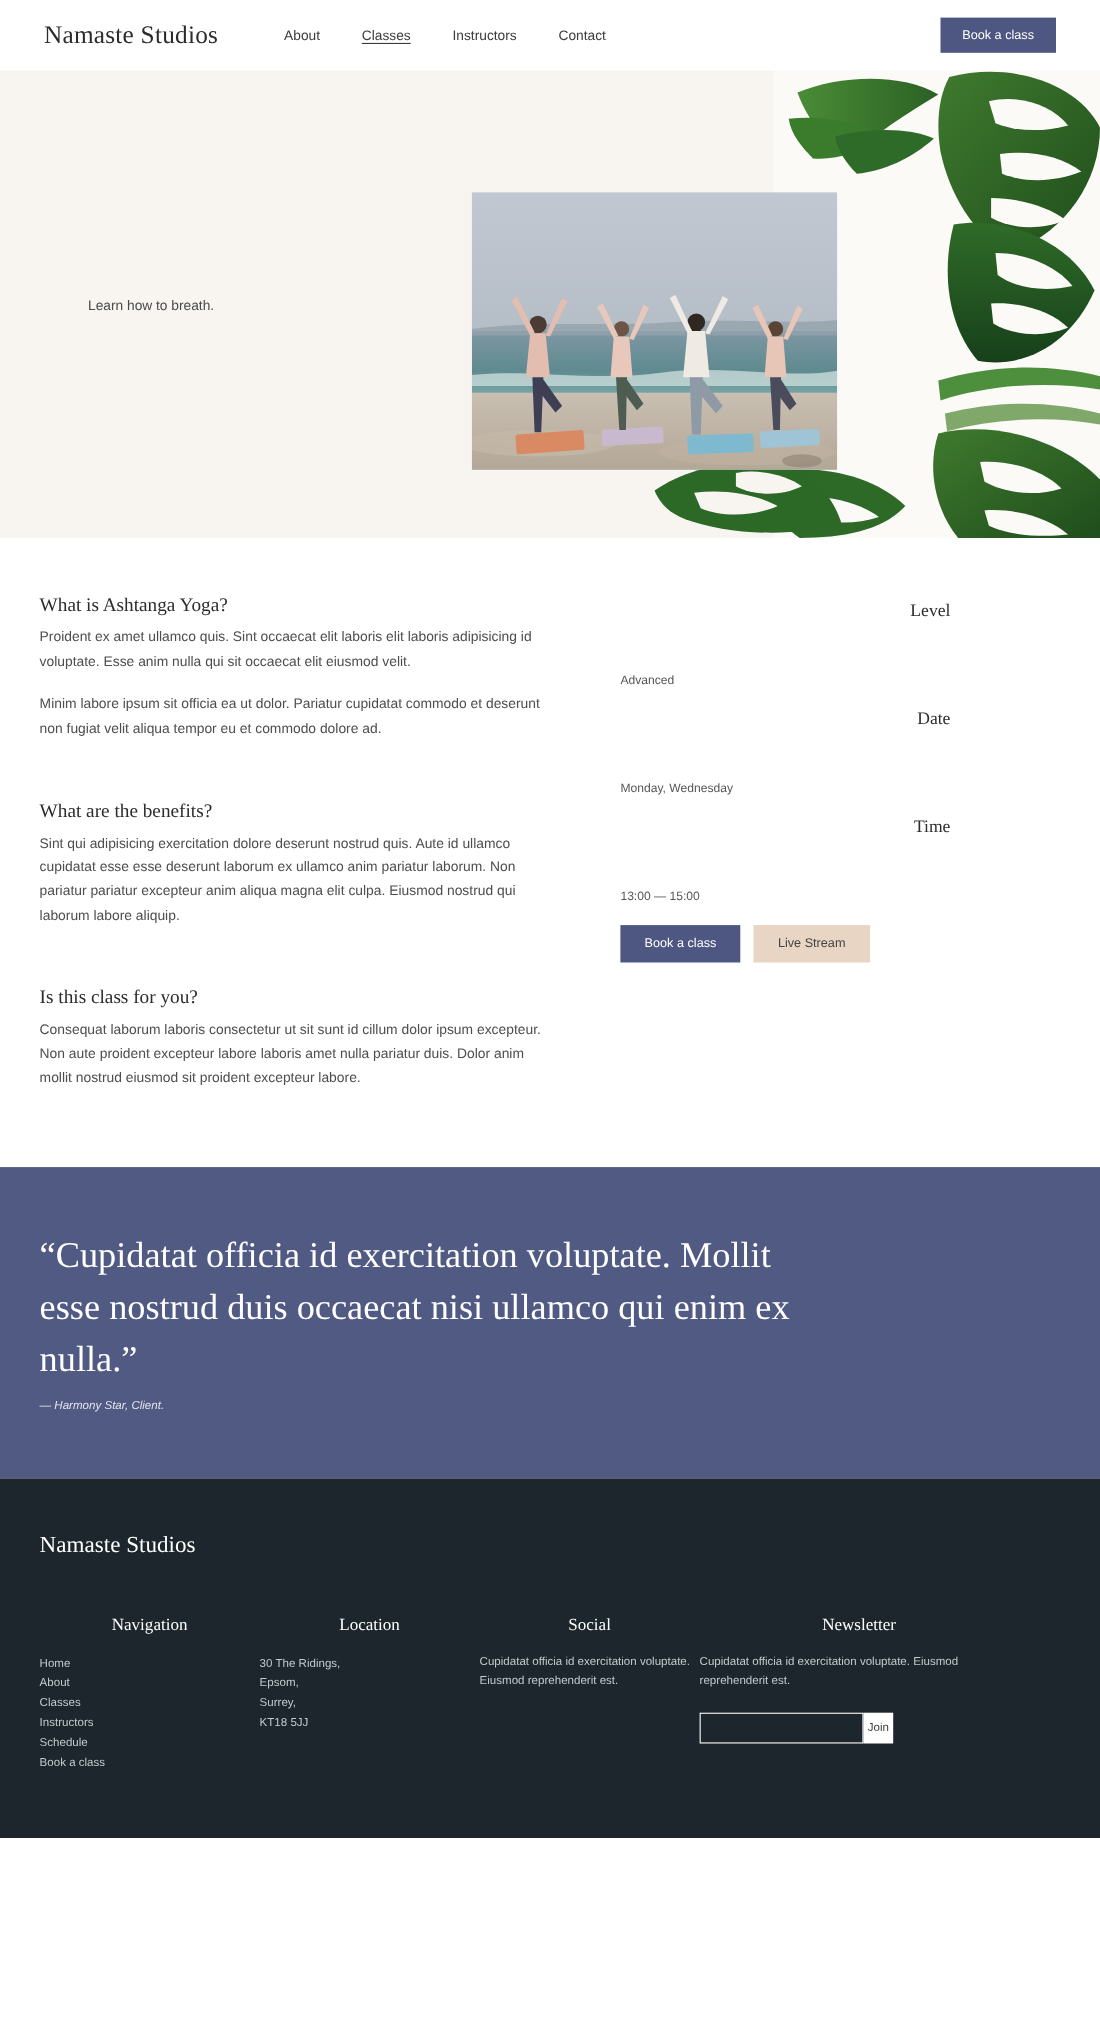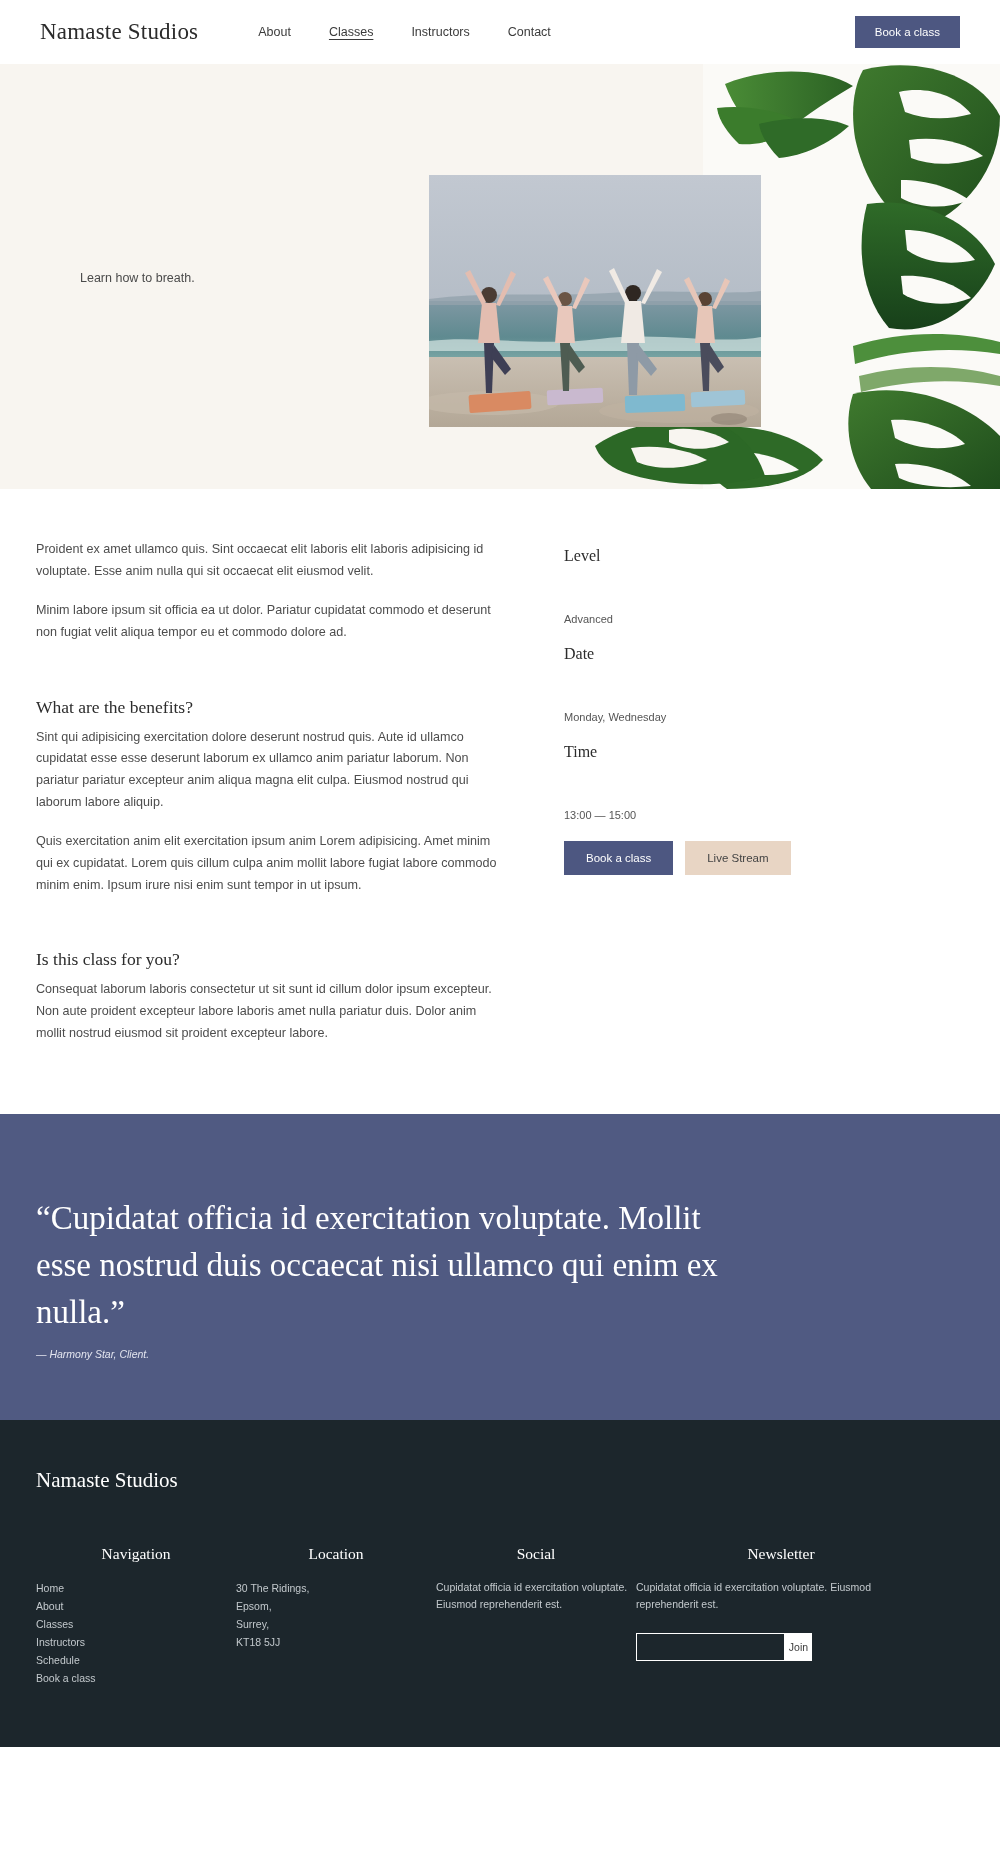--- a/index.html
+++ b/index.html
@@ -125,20 +125,21 @@
     color: #4d4d4d;
     margin-bottom: 18px;
   }
   .para:last-child { margin-bottom: 0; }
 
   .meta-label {
     font-family: "Liberation Serif", serif;
     font-size: 16px;
     color: #2c2c2c;
     margin-bottom: 2px;
+    text-align: right;
   }
   .meta-value {
     font-size: 11px;
     color: #555555;
     margin-bottom: 20px;
     margin-top: 48px;
   }
   .side-actions { display: flex; gap: 12px; margin-top: 12px; }
   .btn-side {
     font-size: 11.5px;
@@ -147,21 +148,21 @@
     cursor: pointer;
     font-family: inherit;
     white-space: nowrap;
   }
   .btn-book { background: #4d5781; color: #ffffff; }
   .btn-live { background: #e8d5c4; color: #444444; text-align: center; }
 
   
   .quote {
     background: #505a82;
-    padding: 81px 36px 60px 36px;
+    padding: 58px 36px 60px 36px;
     min-height: 273px;
   }
   .quote-text {
     font-family: "Liberation Serif", serif;
     font-size: 33px;
     font-weight: 400;
     color: #ffffff;
     line-height: 1.42;
     max-width: 690px;
   }
@@ -370,26 +371,26 @@
     </div>
 
     <div class="hero-copy">
       <p class="hero-sub">Learn how to breath.</p>
     </div>
   </section>
 
   <section class="content">
     <div class="col-main">
 
+      <h2 class="sec-title">What is Ashtanga Yoga?</h2>
       <p class="para">Proident ex amet ullamco quis. Sint occaecat elit laboris elit laboris adipisicing id voluptate. Esse anim nulla qui sit occaecat elit eiusmod velit.</p>
       <p class="para">Minim labore ipsum sit officia ea ut dolor. Pariatur cupidatat commodo et deserunt non fugiat velit aliqua tempor eu et commodo dolore ad.</p>
 
       <h2 class="sec-title spaced">What are the benefits?</h2>
       <p class="para">Sint qui adipisicing exercitation dolore deserunt nostrud quis. Aute id ullamco cupidatat esse esse deserunt laborum ex ullamco anim pariatur laborum. Non pariatur pariatur excepteur anim aliqua magna elit culpa. Eiusmod nostrud qui laborum labore aliquip.</p>
-      <p class="para">Quis exercitation anim elit exercitation ipsum anim Lorem adipisicing. Amet minim qui ex cupidatat. Lorem quis cillum culpa anim mollit labore fugiat labore commodo minim enim. Ipsum irure nisi enim sunt tempor in ut ipsum.</p>
 
       <h2 class="sec-title spaced">Is this class for you?</h2>
       <p class="para">Consequat laborum laboris consectetur ut sit sunt id cillum dolor ipsum excepteur. Non aute proident excepteur labore laboris amet nulla pariatur duis. Dolor anim mollit nostrud eiusmod sit proident excepteur labore.</p>
     </div>
 
     <aside class="col-side">
       <div class="meta-label">Level</div>
       <div class="meta-value">Advanced</div>
 
       <div class="meta-label">Date</div>

